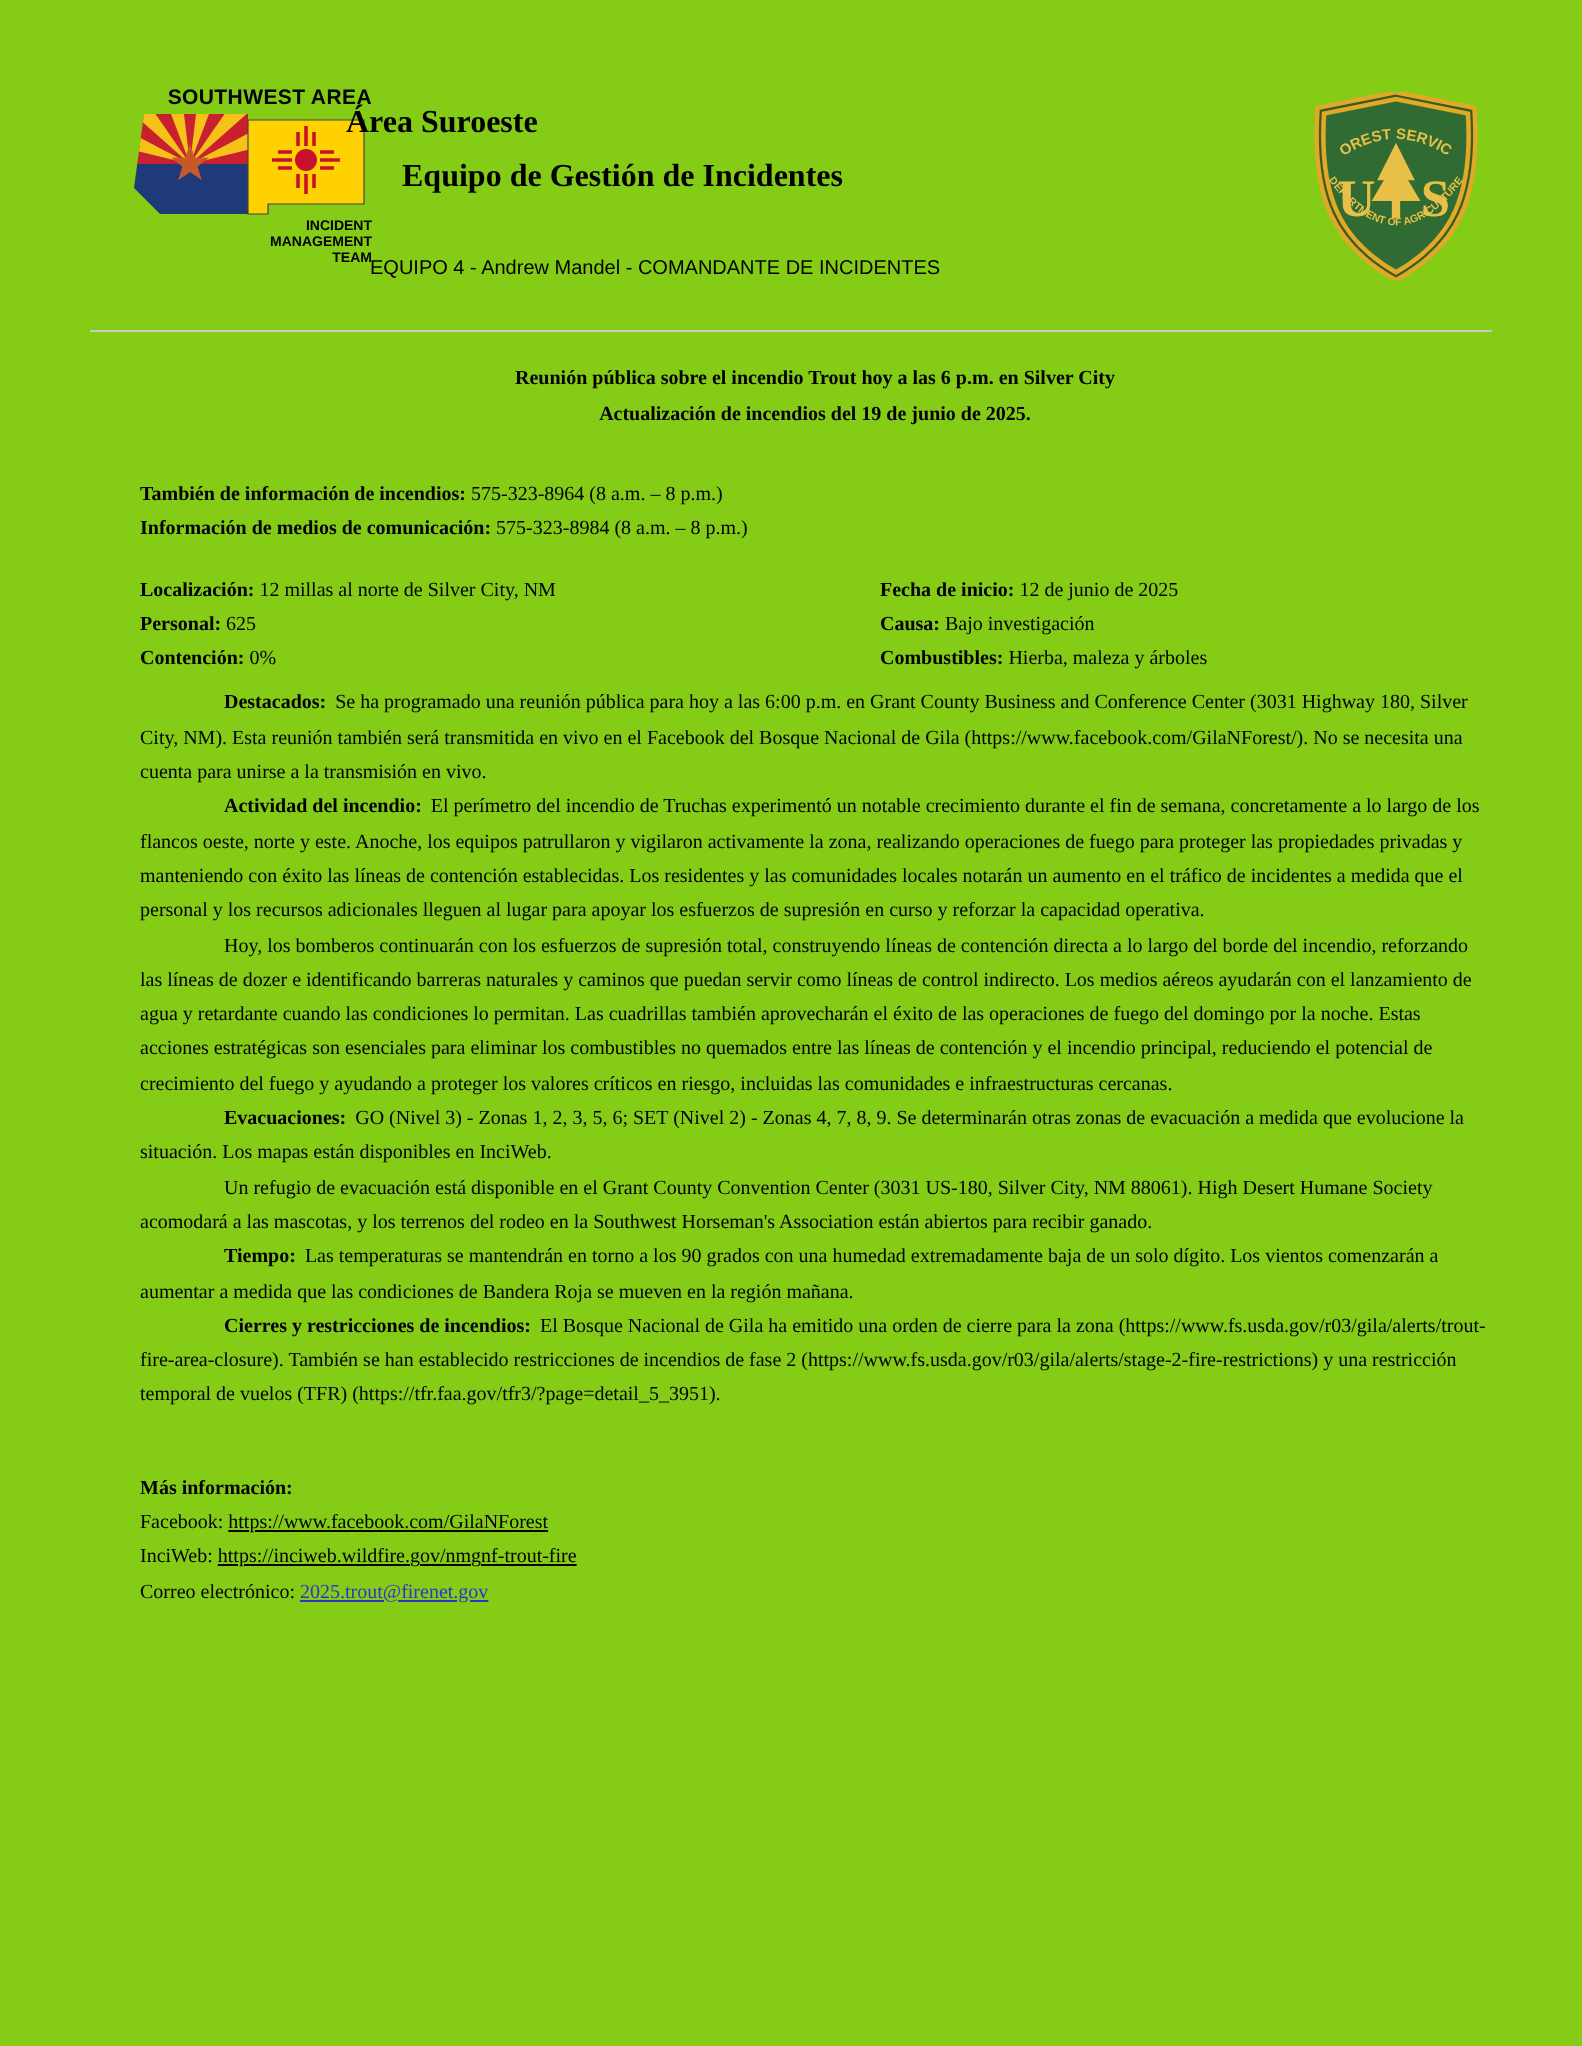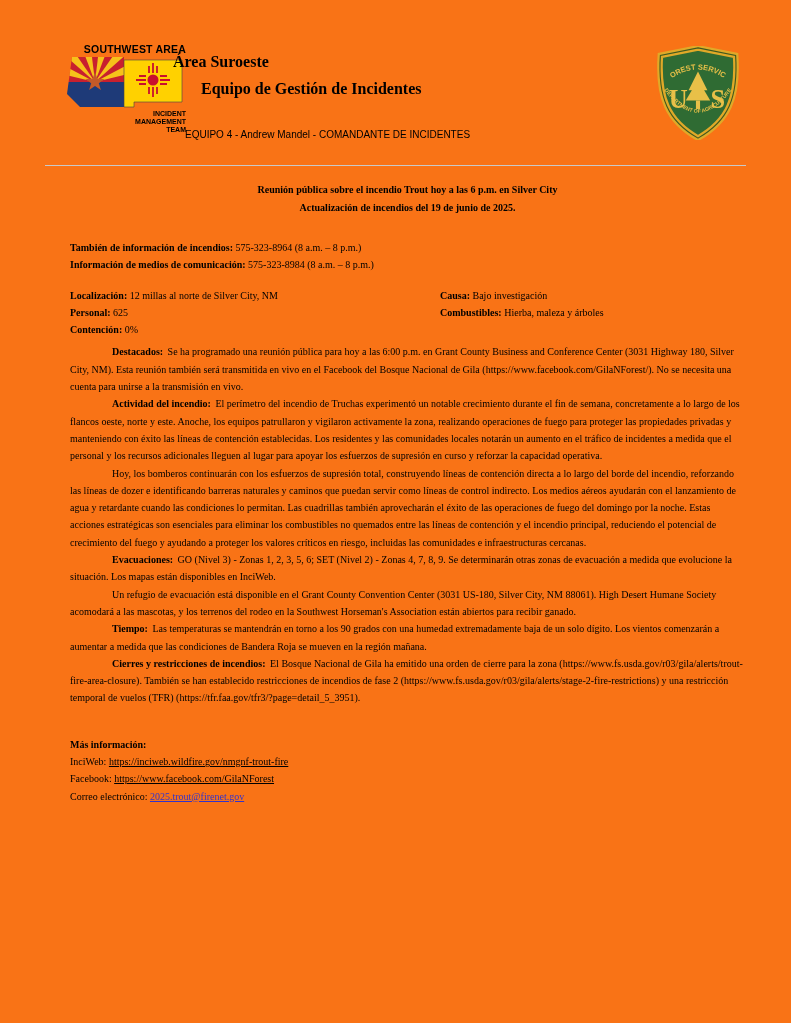--- a/index.html
+++ b/index.html
@@ -1,16 +1,16 @@
 <!DOCTYPE html>
 <html><head>
 <meta charset="utf-8">
 <style>
   html,body{margin:0;padding:0;background:#ffffff;}
-  .page{position:relative;width:791px;height:1023px;background:#f97316;color:#000;
+  .page{position:relative;width:791px;height:1023px;background:#84cc16;color:#000;
         font-family:"Liberation Serif",serif;overflow:hidden;}
 
   
   .header{position:relative;height:166px;}
   .swa-logo{position:absolute;left:64px;top:43px;width:122px;}
   .swa-top{font-family:"Liberation Sans",sans-serif;font-weight:bold;font-size:10.5px;
            text-align:right;letter-spacing:.2px;white-space:nowrap;}
   .swa-flags{display:block;margin-top:1px;}
   .swa-bottom{font-family:"Liberation Sans",sans-serif;font-weight:bold;font-size:7px;
               line-height:8px;text-align:right;margin-top:2px;}
@@ -124,36 +124,37 @@
       <div><span class="b">Información de medios de comunicación:</span> <span>575-323-8984 (8 a.m. – 8 p.m.)</span></div>
     </div>
 
     <div class="stats">
       <div class="stats-left">
         <div><span class="b">Localización:</span> <span>12 millas al norte de Silver City, NM</span></div>
         <div><span class="b">Personal:</span> <span>625</span></div>
         <div><span class="b">Contención:</span> <span>0%</span></div>
       </div>
       <div class="stats-right">
+        <div><span class="b">Fecha de inicio:</span> <span>12 de junio de 2025</span></div>
         <div><span class="b">Causa:</span> <span>Bajo investigación</span></div>
         <div><span class="b">Combustibles:</span> <span>Hierba, maleza y árboles</span></div>
       </div>
     </div>
 
     <div class="paras">
       <p class="para"><span class="plabel">Destacados:</span><span> Se ha programado una reunión pública para hoy a las 6:00 p.m. en Grant County Business and Conference Center (3031 Highway 180, Silver City, NM). Esta reunión también será transmitida en vivo en el Facebook del Bosque Nacional de Gila (https://www.facebook.com/GilaNForest/). No se necesita una cuenta para unirse a la transmisión en vivo.</span></p>
       <p class="para"><span class="plabel">Actividad del incendio:</span><span> El perímetro del incendio de Truchas experimentó un notable crecimiento durante el fin de semana, concretamente a lo largo de los flancos oeste, norte y este. Anoche, los equipos patrullaron y vigilaron activamente la zona, realizando operaciones de fuego para proteger las propiedades privadas y manteniendo con éxito las líneas de contención establecidas. Los residentes y las comunidades locales notarán un aumento en el tráfico de incidentes a medida que el personal y los recursos adicionales lleguen al lugar para apoyar los esfuerzos de supresión en curso y reforzar la capacidad operativa.</span></p>
       <p class="para"><span class="plabel"></span><span>Hoy, los bomberos continuarán con los esfuerzos de supresión total, construyendo líneas de contención directa a lo largo del borde del incendio, reforzando las líneas de dozer e identificando barreras naturales y caminos que puedan servir como líneas de control indirecto. Los medios aéreos ayudarán con el lanzamiento de agua y retardante cuando las condiciones lo permitan. Las cuadrillas también aprovecharán el éxito de las operaciones de fuego del domingo por la noche. Estas acciones estratégicas son esenciales para eliminar los combustibles no quemados entre las líneas de contención y el incendio principal, reduciendo el potencial de crecimiento del fuego y ayudando a proteger los valores críticos en riesgo, incluidas las comunidades e infraestructuras cercanas.</span></p>
       <p class="para"><span class="plabel">Evacuaciones:</span><span> GO (Nivel 3) - Zonas 1, 2, 3, 5, 6; SET (Nivel 2) - Zonas 4, 7, 8, 9. Se determinarán otras zonas de evacuación a medida que evolucione la situación. Los mapas están disponibles en InciWeb.</span></p>
       <p class="para"><span class="plabel"></span><span>Un refugio de evacuación está disponible en el Grant County Convention Center (3031 US-180, Silver City, NM 88061). High Desert Humane Society acomodará a las mascotas, y los terrenos del rodeo en la Southwest Horseman's Association están abiertos para recibir ganado.</span></p>
       <p class="para"><span class="plabel">Tiempo:</span><span> Las temperaturas se mantendrán en torno a los 90 grados con una humedad extremadamente baja de un solo dígito. Los vientos comenzarán a aumentar a medida que las condiciones de Bandera Roja se mueven en la región mañana.</span></p>
       <p class="para"><span class="plabel">Cierres y restricciones de incendios:</span><span> El Bosque Nacional de Gila ha emitido una orden de cierre para la zona (https://www.fs.usda.gov/r03/gila/alerts/trout-fire-area-closure). También se han establecido restricciones de incendios de fase 2 (https://www.fs.usda.gov/r03/gila/alerts/stage-2-fire-restrictions) y una restricción temporal de vuelos (TFR) (https://tfr.faa.gov/tfr3/?page=detail_5_3951).</span></p>
     </div>
 
     <div class="more-info">
       <div class="mi-head">Más información:</div>
+      <div><span>Facebook: </span><a class="link-black" href="#">https://www.facebook.com/GilaNForest</a></div>
       <div><span>InciWeb: </span><a class="link-black" href="#">https://inciweb.wildfire.gov/nmgnf-trout-fire</a></div>
-      <div><span>Facebook: </span><a class="link-black" href="#">https://www.facebook.com/GilaNForest</a></div>
       <div><span>Correo electrónico: </span><a class="link-blue" href="#">2025.trout@firenet.gov</a></div>
     </div>
 
   </div>
 </div>
 
 </body></html>

